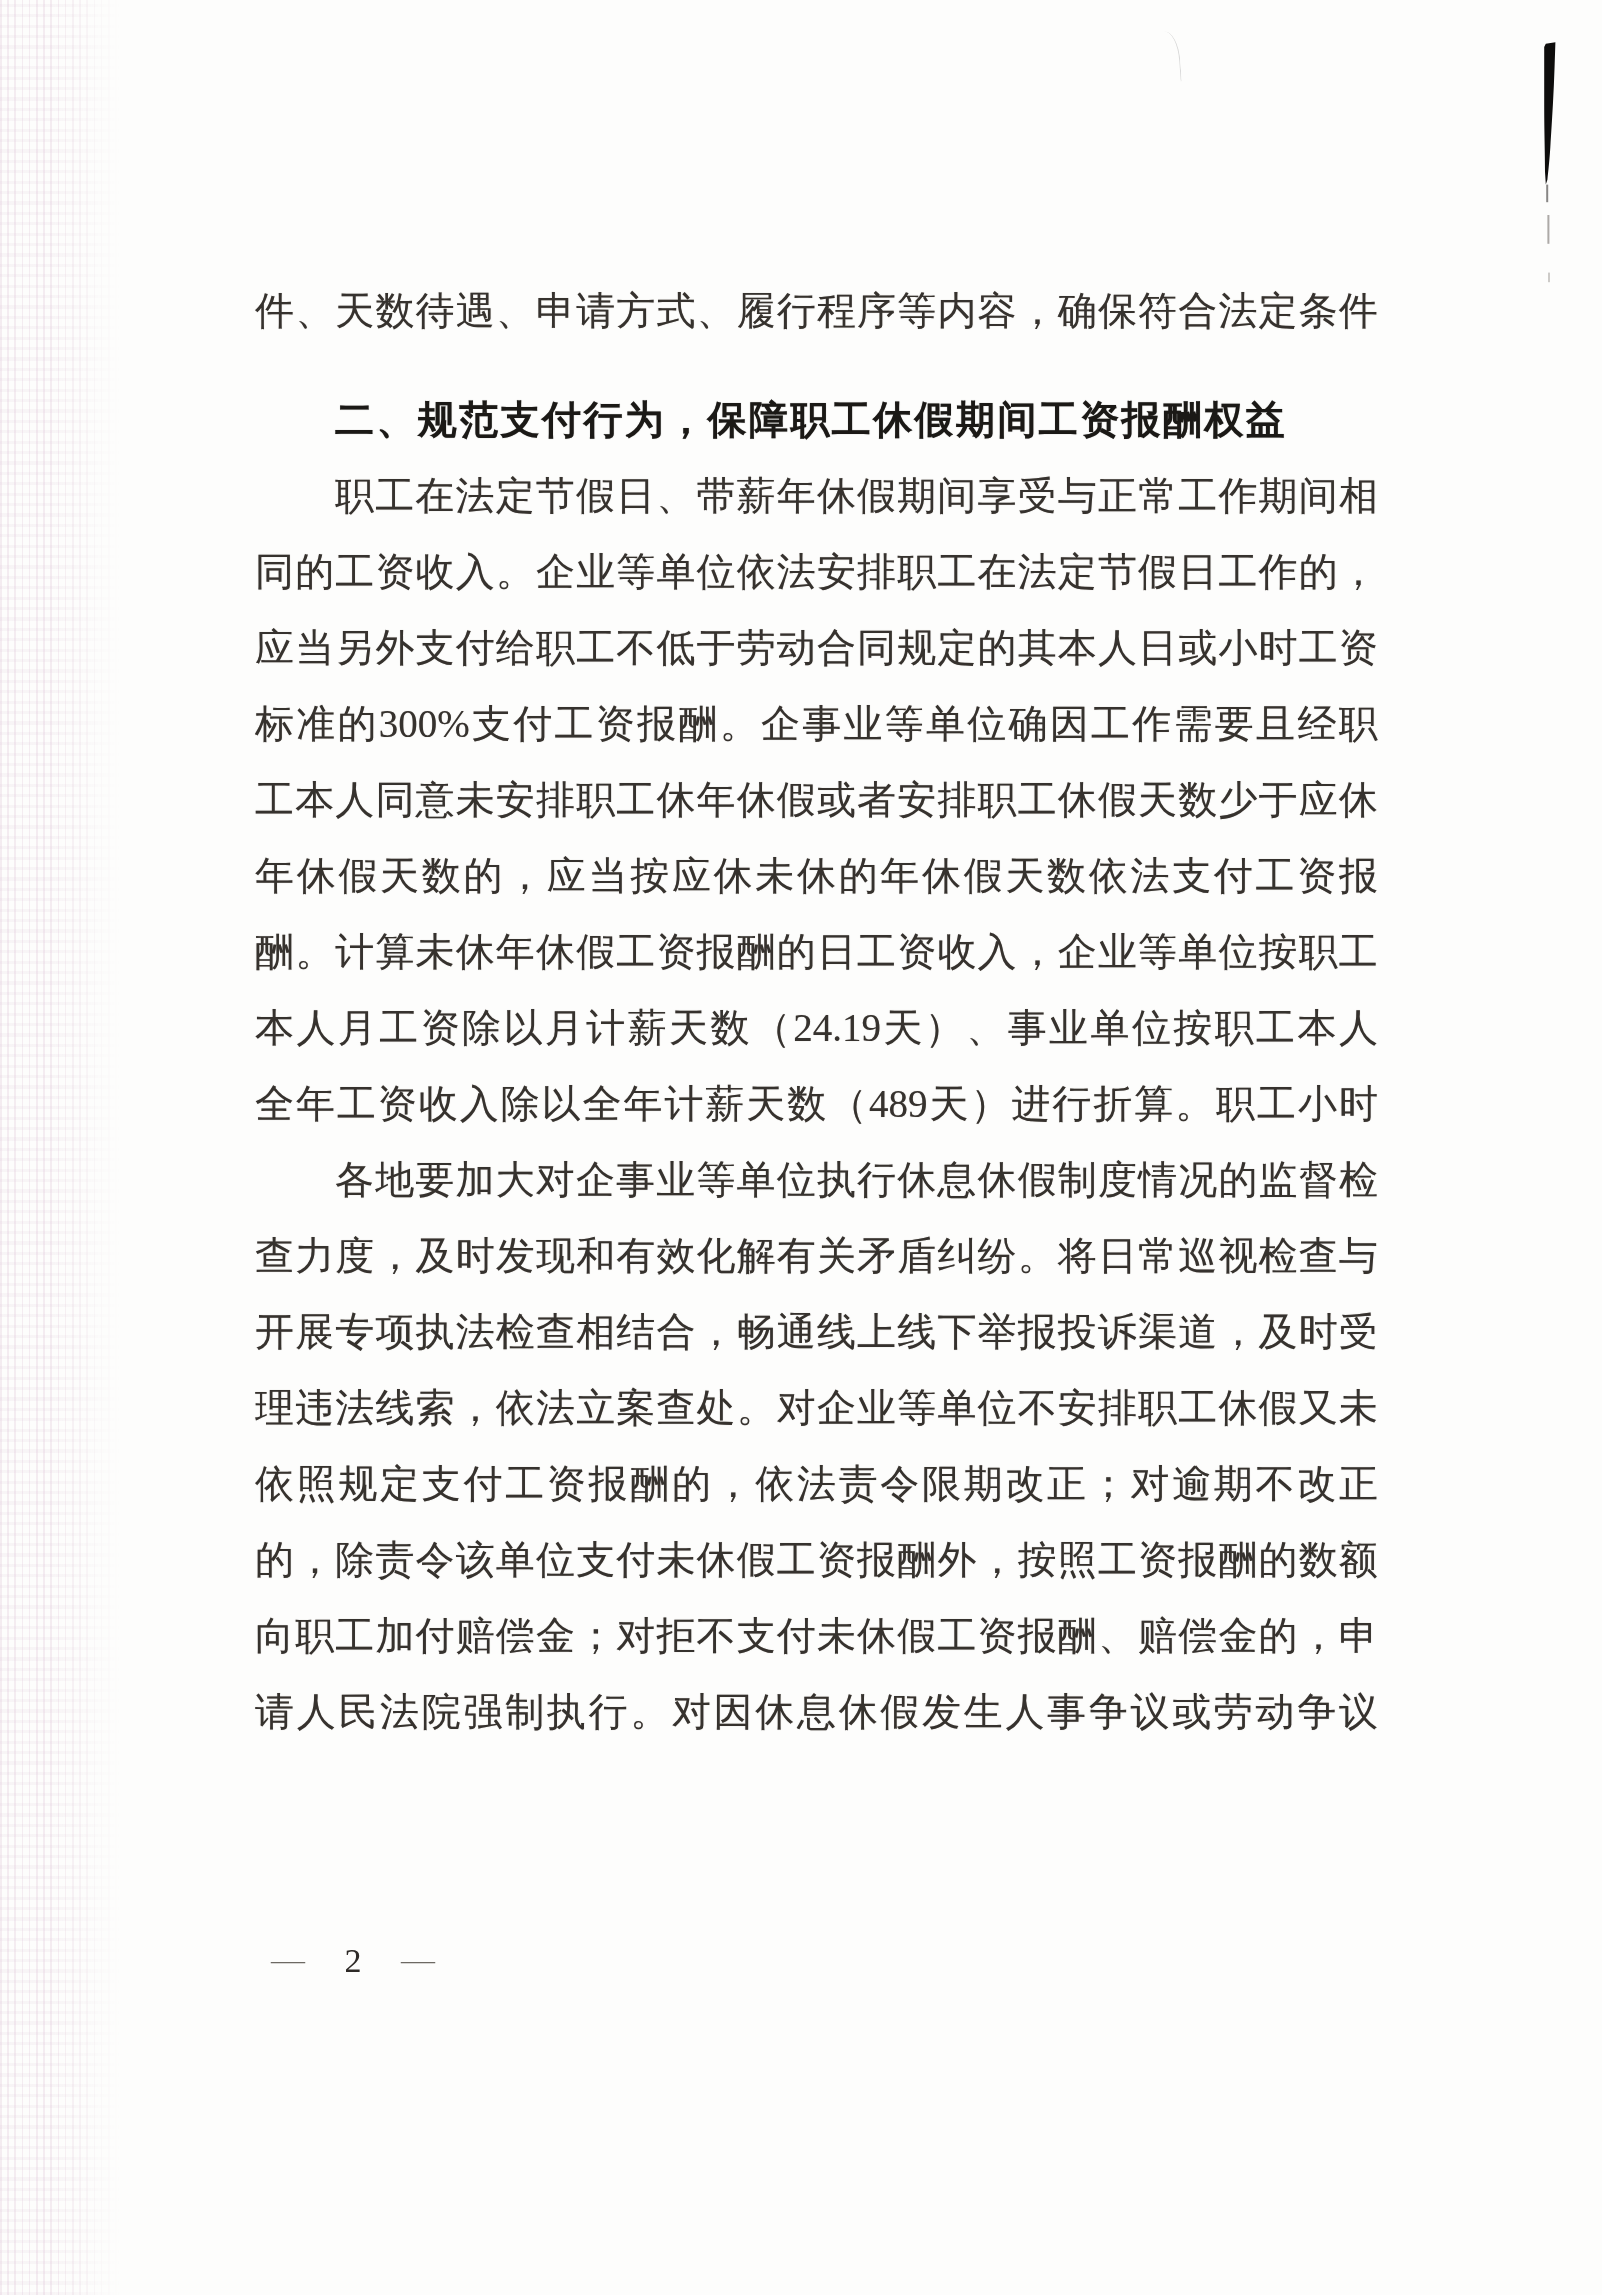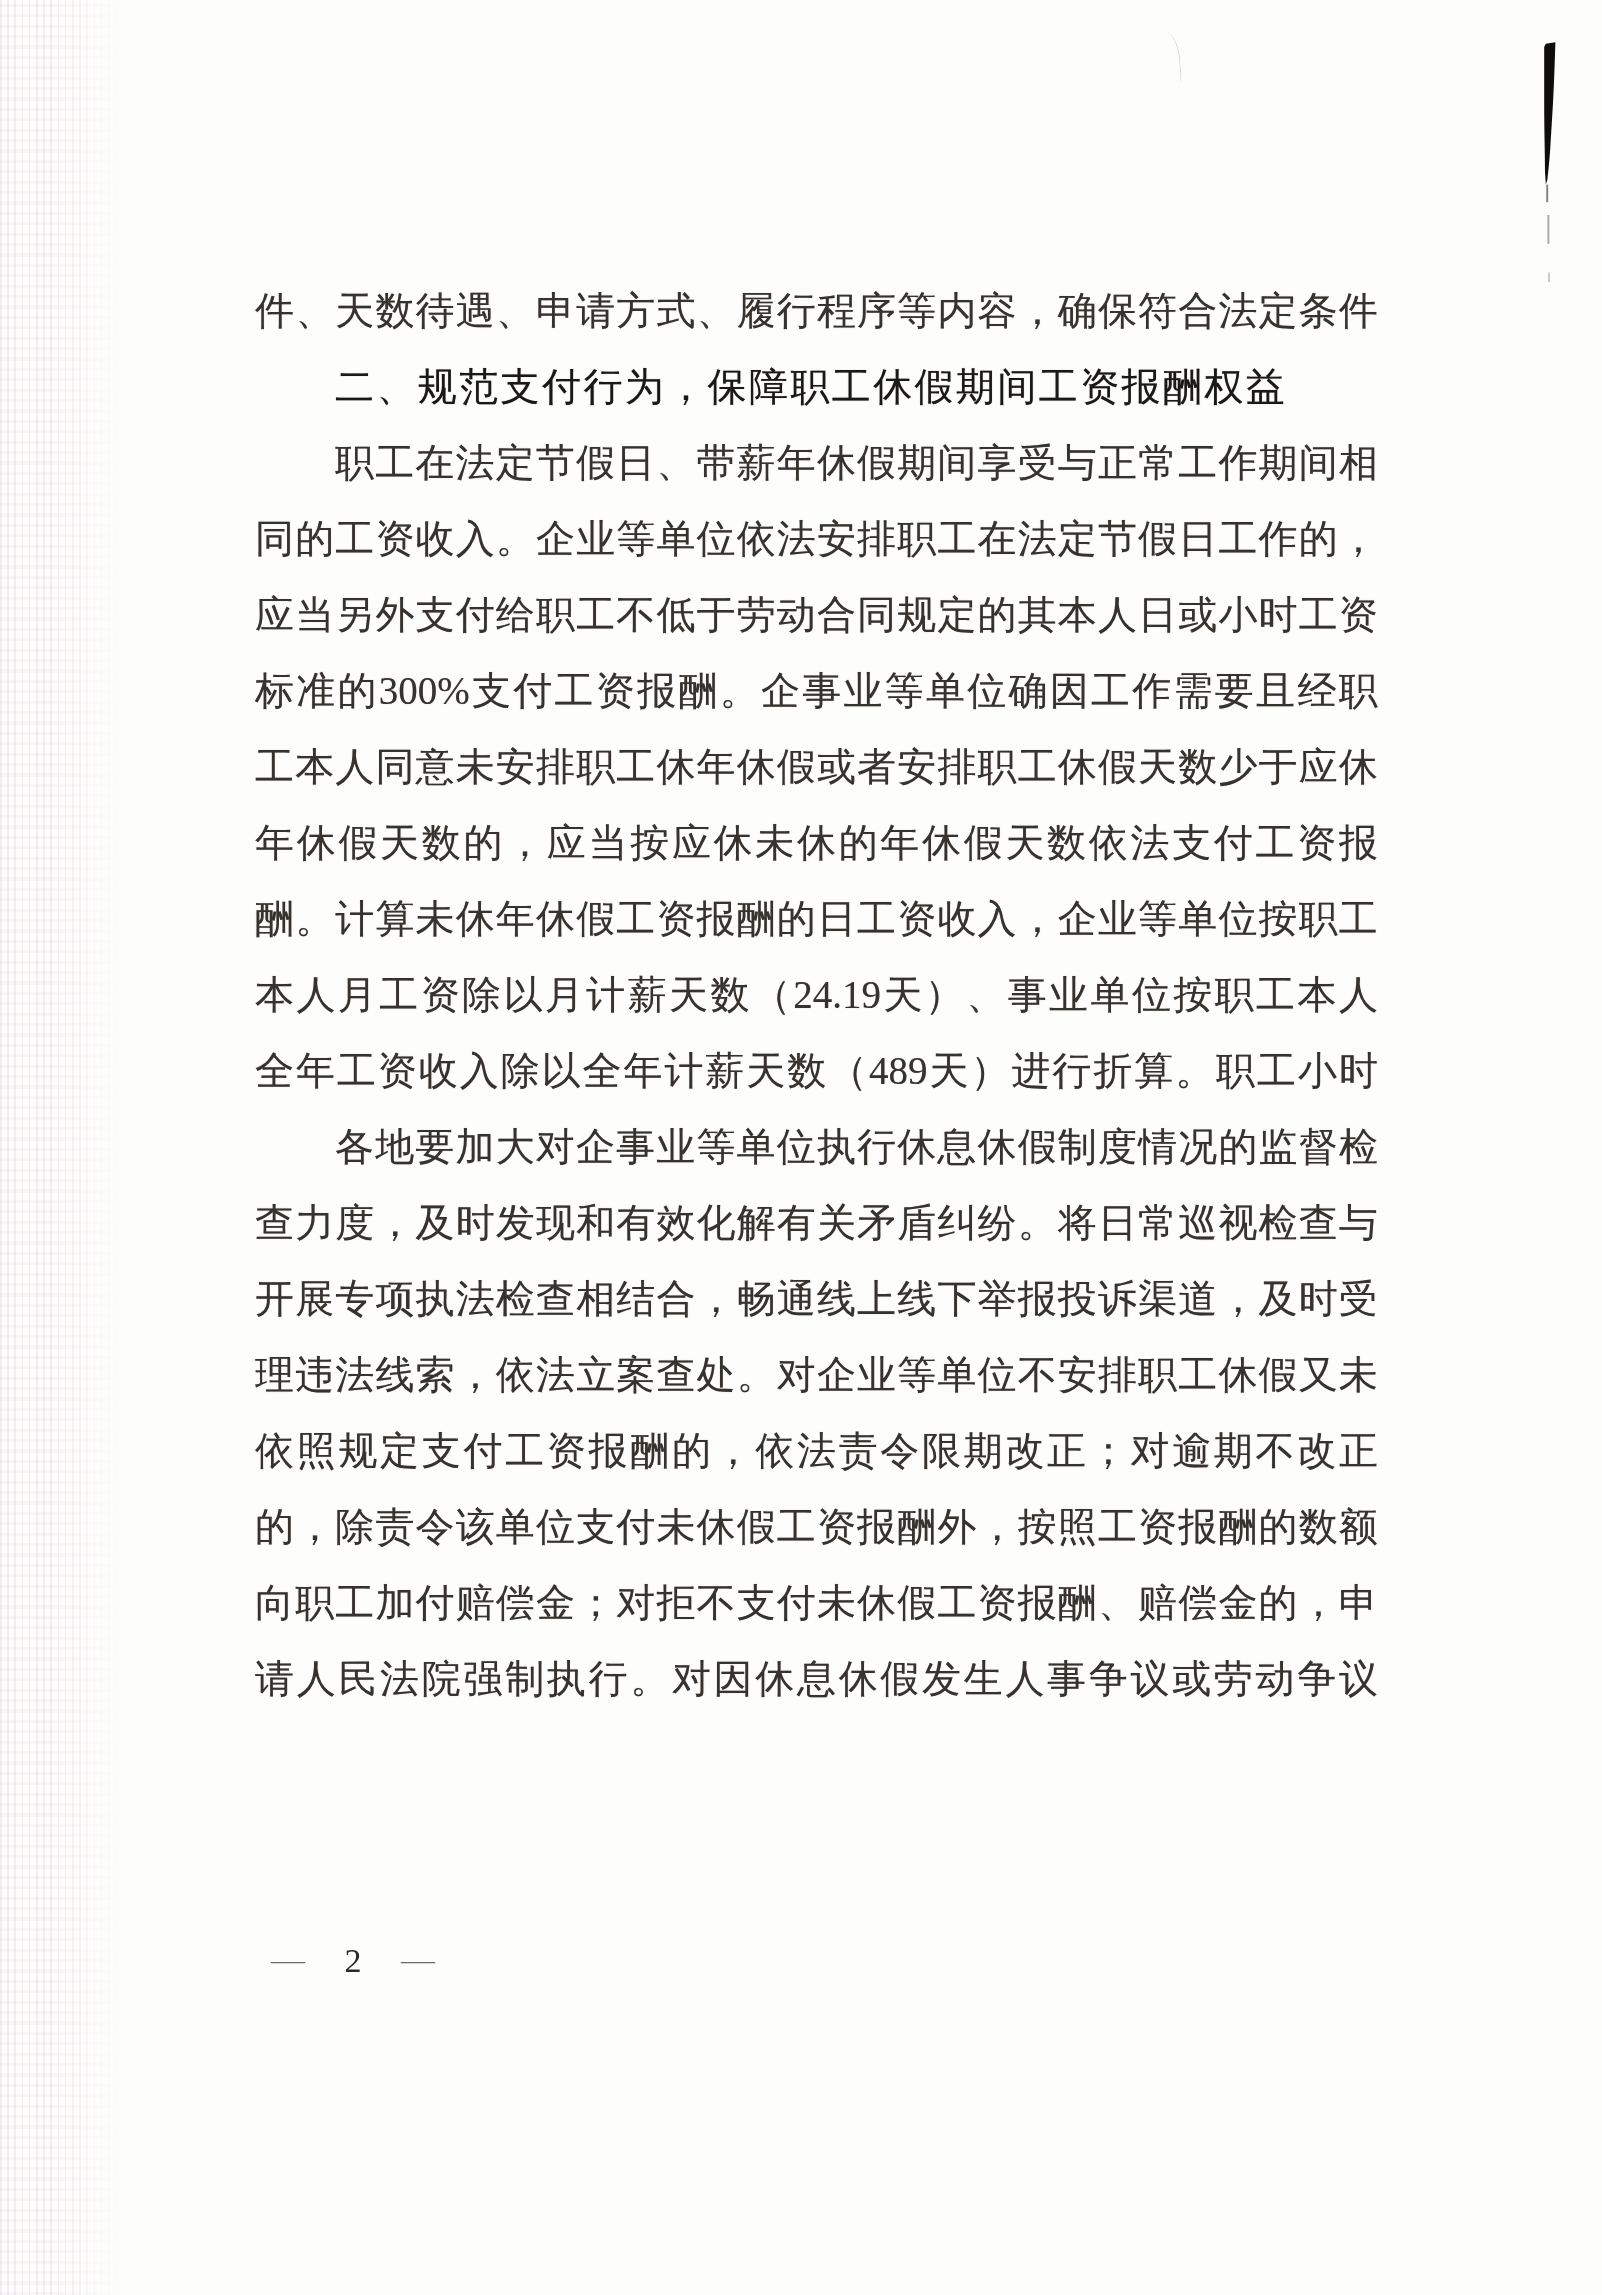--- a/index.html
+++ b/index.html
@@ -59,25 +59,26 @@
     text-shadow: 0 0 0.8px rgba(70,60,52,0.45);
   }
   .just {
     display: flex;
     justify-content: space-between;
     letter-spacing: 0;
   }
   .indent { padding-left: 80px; }
   .heading {
     font-family: "Liberation Sans", sans-serif;
-    font-weight: 400;
+    font-weight: 700;
     font-size: 39px;
     color: #1b1916;
     letter-spacing: 2.4px;
     text-shadow: 0 0 0.8px rgba(20,18,15,0.55);
+    margin-top: 33px;
   }
   .footer {
     position: absolute;
     left: 271px; top: 1942px;
     width: 164px;
     display: flex;
     justify-content: space-between;
     align-items: center;
     font-size: 34px;
     color: #35312d;

